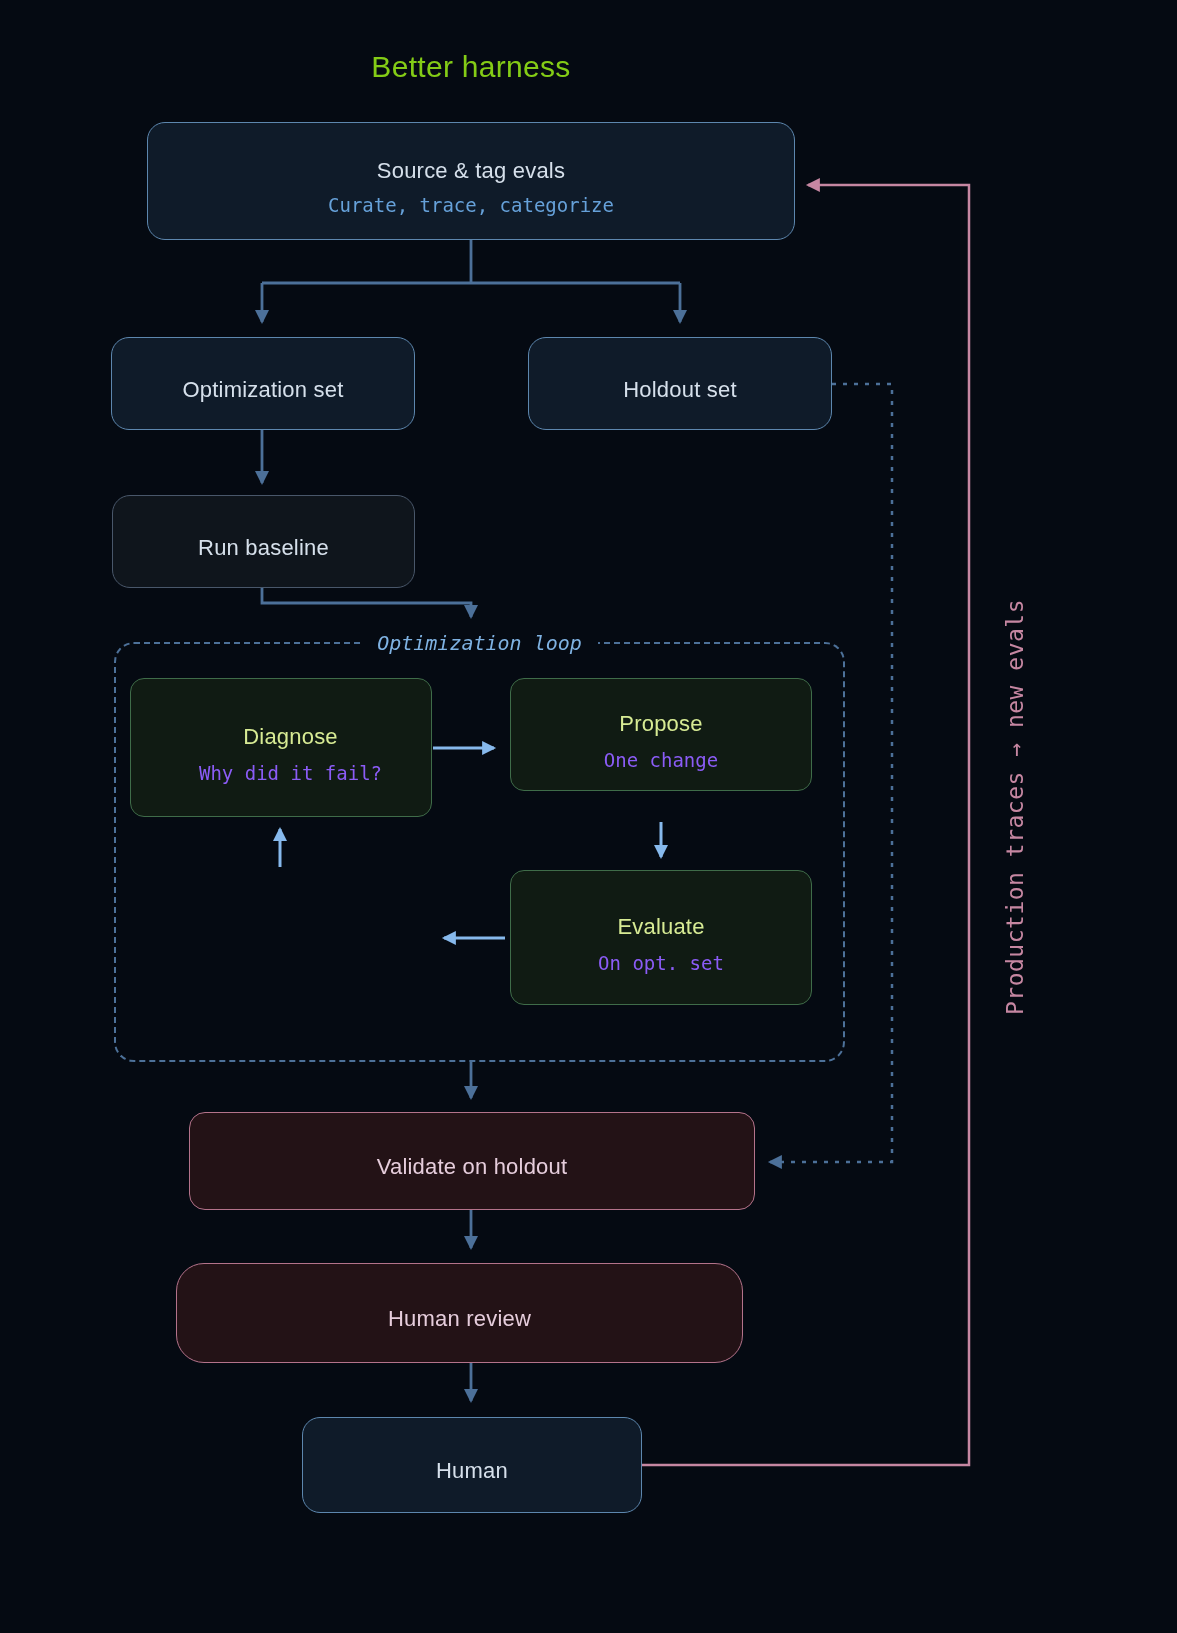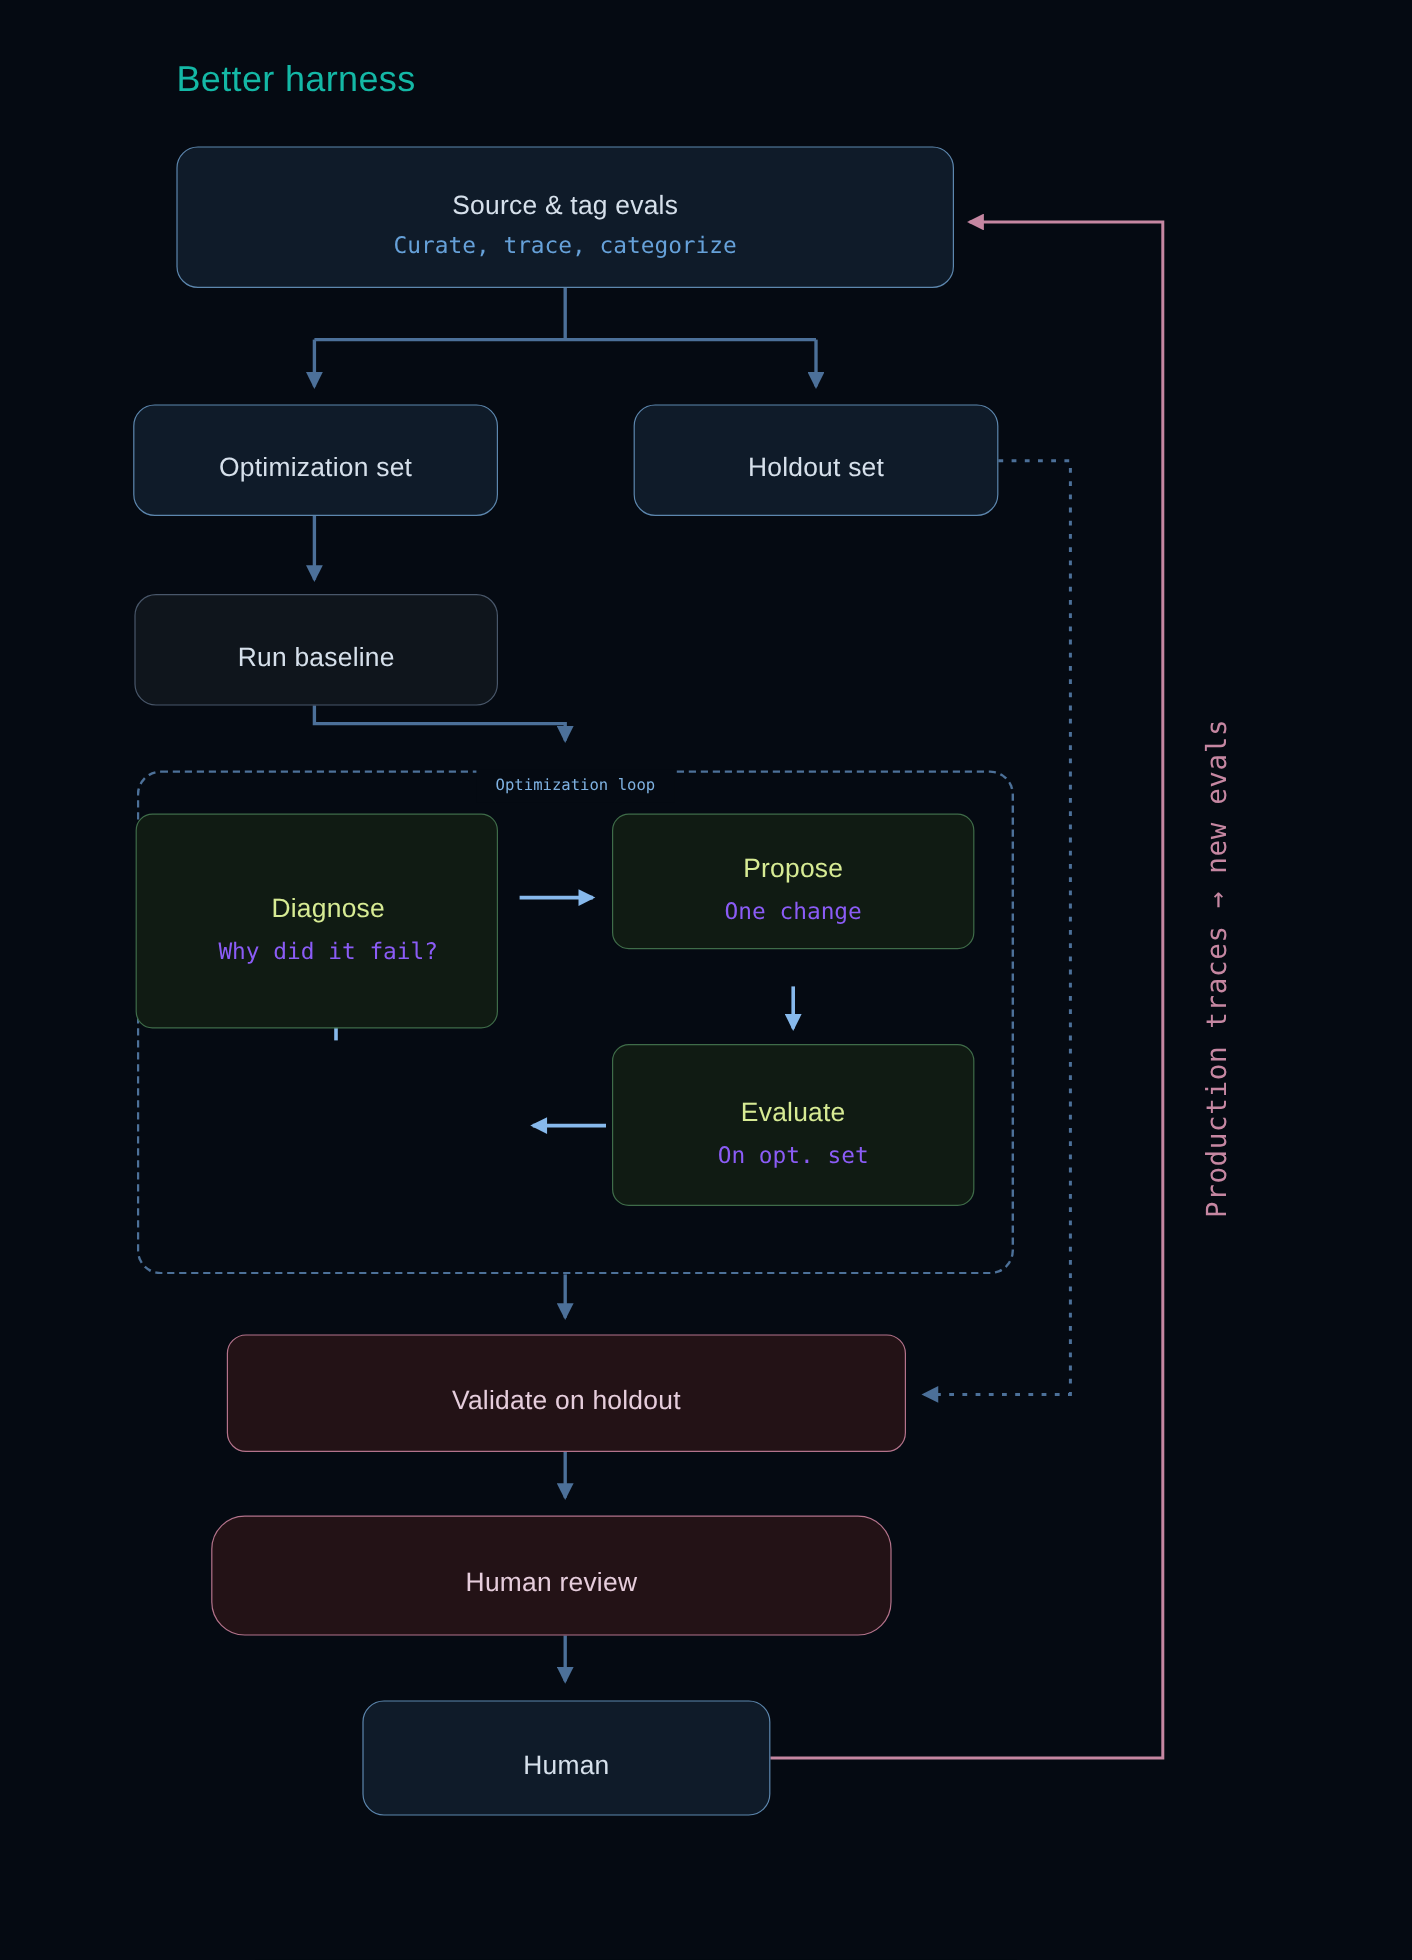--- a/index.html
+++ b/index.html
@@ -1,45 +1,45 @@
 <!DOCTYPE html>
 <html><head>
 <meta charset="utf-8">
 <style>
   html,body{margin:0;padding:0;background:#050a12;}
   .canvas{
     position:relative;width:1177px;height:1633px;background:#050a12;overflow:hidden;
     font-family:"Liberation Sans",sans-serif;
   }
   .page-title{
-    position:absolute;left:147px;top:50px;width:648px;text-align:left;
-    font-size:30px;font-weight:500;color:#14b8a6;letter-spacing:.3px;
+    position:absolute;left:147px;top:50px;width:648px;text-align:center;
+    font-size:30px;font-weight:500;color:#84cc16;letter-spacing:.3px;
   }
   .node{
     position:absolute;display:flex;flex-direction:column;align-items:center;
     justify-content:center;box-sizing:border-box;text-align:center;
   }
   .node .t{font-size:22px;color:#d6e0eb;letter-spacing:.2px;margin-top:12px;}
   .node .s{font-family:"DejaVu Sans Mono",monospace;font-size:19px;color:#66a1d9;margin-top:12px;}
   .navy{background:#0f1b29;border:1.5px solid #5d87ae;border-radius:18px;}
   .neutral{background:#0f151c;border:1.5px solid #49576a;border-radius:18px;}
   .green{background:#101b13;border:1.5px solid #3f6c49;border-radius:14px;}
   .green .t{color:#d7eb94;}
   .green .s{color:#8b5cf6;}
   .maroon{background:#231216;border:1.5px solid #b4738b;border-radius:14px;}
   .maroon .t{color:#e6cddc;}
   .loop-box{
     position:absolute;left:114px;top:642px;width:731px;height:420px;box-sizing:border-box;
     border:2px dashed #4d7199;border-radius:20px;
   }
   .loop-label{
-    position:absolute;left:0;right:0;top:-15px;margin:12px auto;width:max-content;
+    position:absolute;left:0;right:0;top:-15px;margin:0 auto;width:max-content;
     background:#050a12;padding:0 16px;
-    font-family:"DejaVu Sans Mono",monospace;
-    font-size:13px;line-height:28px;color:#7fb2e2;
+    font-family:"DejaVu Sans Mono",monospace;font-style:italic;
+    font-size:20px;line-height:28px;color:#7fb2e2;
   }
   .side-label-anchor{position:absolute;left:1015px;top:807px;width:0;height:0;}
   .side-label{
     position:absolute;transform:translate(-50%,-50%) rotate(-90deg);
     white-space:nowrap;font-family:"DejaVu Sans Mono",monospace;
     font-size:23px;color:#c687a2;letter-spacing:.5px;
   }
   svg.wires{position:absolute;left:0;top:0;pointer-events:none;}
 </style>
 </head>
@@ -98,21 +98,21 @@
   </div>
 
   <div class="node neutral" style="left:112px;top:495px;width:303px;height:93px;">
     <div class="t">Run baseline</div>
   </div>
 
   <div class="loop-box">
     <div class="loop-label">Optimization loop</div>
   </div>
 
-  <div class="node green" style="left:113px;top:678px;width:302px;height:179px;padding-left:19px;">
+  <div class="node green" style="left:130px;top:678px;width:302px;height:139px;padding-left:19px;">
     <div class="t">Diagnose</div>
     <div class="s">Why did it fail?</div>
   </div>
 
   <div class="node green" style="left:510px;top:678px;width:302px;height:113px;">
     <div class="t">Propose</div>
     <div class="s">One change</div>
   </div>
 
 

